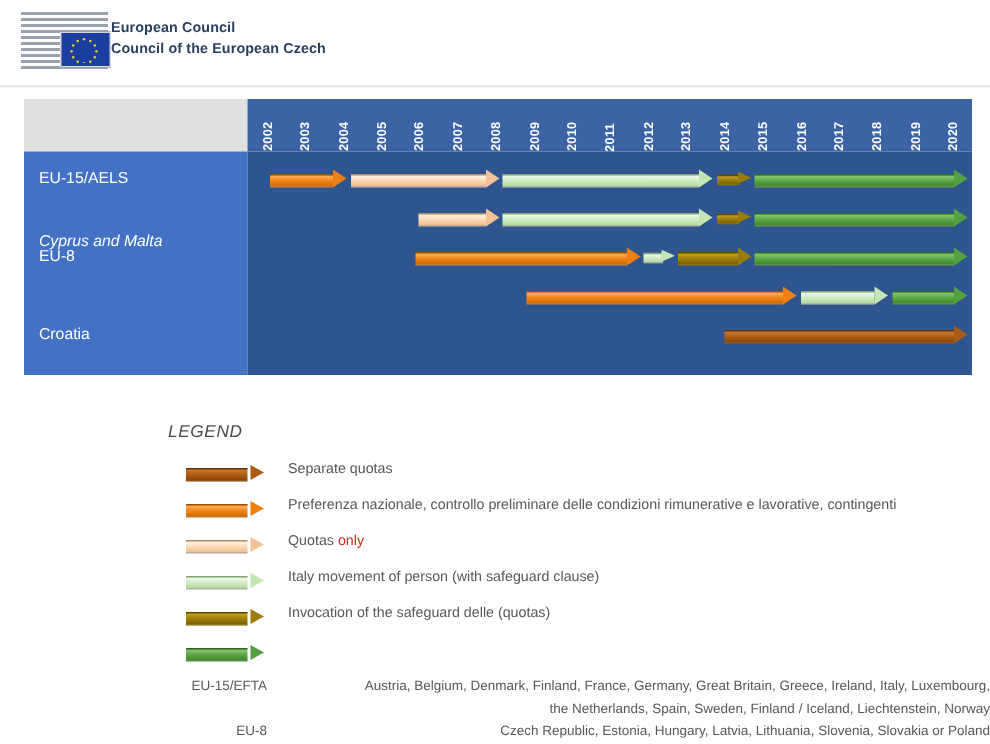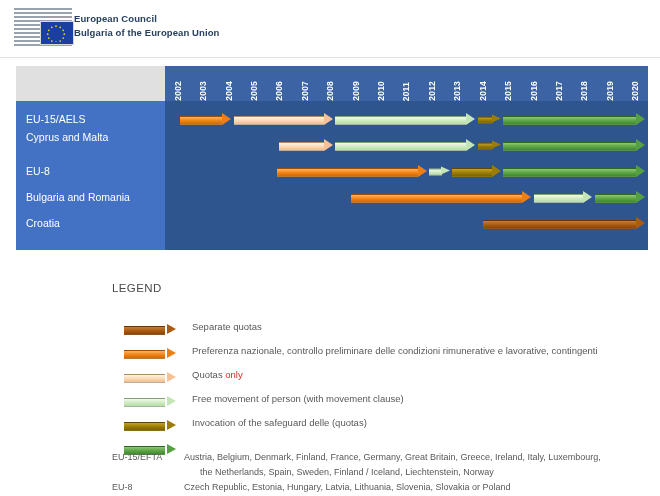--- a/index.html
+++ b/index.html
@@ -83,44 +83,44 @@
   .c-lgreen   .shaft{background:linear-gradient(#f2faef,#cdeac0 55%,#b4dea2);}
   .c-lgreen   .head{border-left:9px solid #c4e5b4;}
   .c-green    .shaft{background:linear-gradient(#8cc873,#5aa345 55%,#3f8a2e);}
   .c-green    .head{border-left:9px solid #55a041;}
   .c-gold     .shaft{background:linear-gradient(#c4a224,#9a7c06 55%,#7c6200);}
   .c-gold     .head{border-left:9px solid #9a7c06;}
 
   
   #legend{position:absolute;left:112px;top:282px;width:548px;}
   #legend-title{
-    font-size:11.5px;color:#4a4a4a;
-    letter-spacing:.4px;margin-bottom:24px;
+    font-size:11.5px;font-style:italic;color:#4a4a4a;
+    letter-spacing:.4px;margin-bottom:10px;
   }
   .legend-row{position:relative;height:24px;}
   .legend-arrow{position:absolute;left:12px;top:6px;width:52px;height:11px;}
   .legend-arrow .shaft{
     position:absolute;left:0;top:2px;height:7px;right:11px;
     border-top:1px solid rgba(0,0,0,.28);border-bottom:1px solid rgba(0,0,0,.28);
   }
   .legend-arrow .head{
     position:absolute;right:0;top:0;width:0;height:0;
     border-top:5.5px solid transparent;border-bottom:5.5px solid transparent;
   }
   .legend-text{
     position:absolute;left:80px;top:3px;
     font-size:9.5px;color:#58585a;white-space:nowrap;
   }
   .legend-text .accent{color:#d32b1e;margin-top:23px;}
 
   
   #footnotes{position:absolute;left:112px;top:450px;width:548px;}
   .fn-row{display:flex;font-size:9px;color:#58585a;line-height:15px;}
-  .fn-key{width:66px;flex:none;padding-right:6px;white-space:nowrap;}
-  .fn-val{flex:1;}
+  .fn-key{width:66px;text-align:right;flex:none;padding-right:6px;white-space:nowrap;}
+  .fn-val{flex:1;text-align:right;}
   .fn-val .l2{display:block;padding-left:16px;}
 </style>
 </head>
 <body>
 
 <div id="header">
   <div id="logo-block">
     <div id="logo-lines">
       <span></span>
         <span></span>
@@ -147,21 +147,21 @@
           <circle cx="7.8" cy="16.1" r="0.85"></circle>
             <circle cx="6.7" cy="12.2" r="0.85"></circle>
           <circle cx="7.8" cy="8.3" r="0.85"></circle>
             <circle cx="10.8" cy="5.3" r="0.85"></circle>
         </g>
       </svg>
     </div>
   </div>
   <div id="header-text">
     <div class="hdr-line">European Council</div>
-    <div class="hdr-line">Bulgaria of the European Union</div>
+    <div class="hdr-line">Council of the European Czech</div>
   </div>
 </div>
 <div id="header-rule"></div>
 
 <div id="chart">
   <div id="chart-head">
     <div id="head-left"></div>
     <div id="head-years">
         <div class="year-cell" style="left: 0px; width: 25.4211px;">
           <span class="year-lbl">2002</span>
@@ -218,23 +218,22 @@
           <span class="year-lbl">2019</span>
         </div>
         <div class="year-cell" style="left: 457.579px; width: 25.4211px;">
           <span class="year-lbl">2020</span>
         </div>
       </div>
   </div>
   <div id="chart-body">
     <div id="label-col">
         <div class="row-label" style="top: 6px;">EU-15/AELS</div>
-        <div class="row-label" style="top: 24px;">Cyprus and Malta</div>
+        <div class="row-label" style="top: 48px; font-style: italic;">Cyprus and Malta</div>
         <div class="row-label" style="top: 58px;">EU-8</div>
-        <div class="row-label" style="top: 84px;">Bulgaria and Romania</div>
         <div class="row-label" style="top: 110px;">Croatia</div>
       </div>
     <div id="plot-col">
         <div class="track" style="top: 6px;">
           <div class="arrow c-orange" style="left: 15.2526px; width: 50.8421px;">
             <span class="shaft"></span>
             <span class="head"></span>
           </div>
           <div class="arrow c-lorange" style="left: 68.6368px; width: 99.1421px;">
             <span class="shaft"></span>
@@ -335,21 +334,21 @@
           <span class="shaft"></span>
           <span class="head"></span>
         </div>
         <div class="legend-text">Quotas <span class="accent">only</span></div>
       </div>
       <div class="legend-row">
         <div class="legend-arrow c-lgreen">
           <span class="shaft"></span>
           <span class="head"></span>
         </div>
-        <div class="legend-text">Free movement of person (with movement clause)</div>
+        <div class="legend-text">Italy movement of person (with safeguard clause)</div>
       </div>
       <div class="legend-row">
         <div class="legend-arrow c-gold">
           <span class="shaft"></span>
           <span class="head"></span>
         </div>
         <div class="legend-text">Invocation of the safeguard delle (quotas)</div>
       </div>
       <div class="legend-row">
         <div class="legend-arrow c-green">

